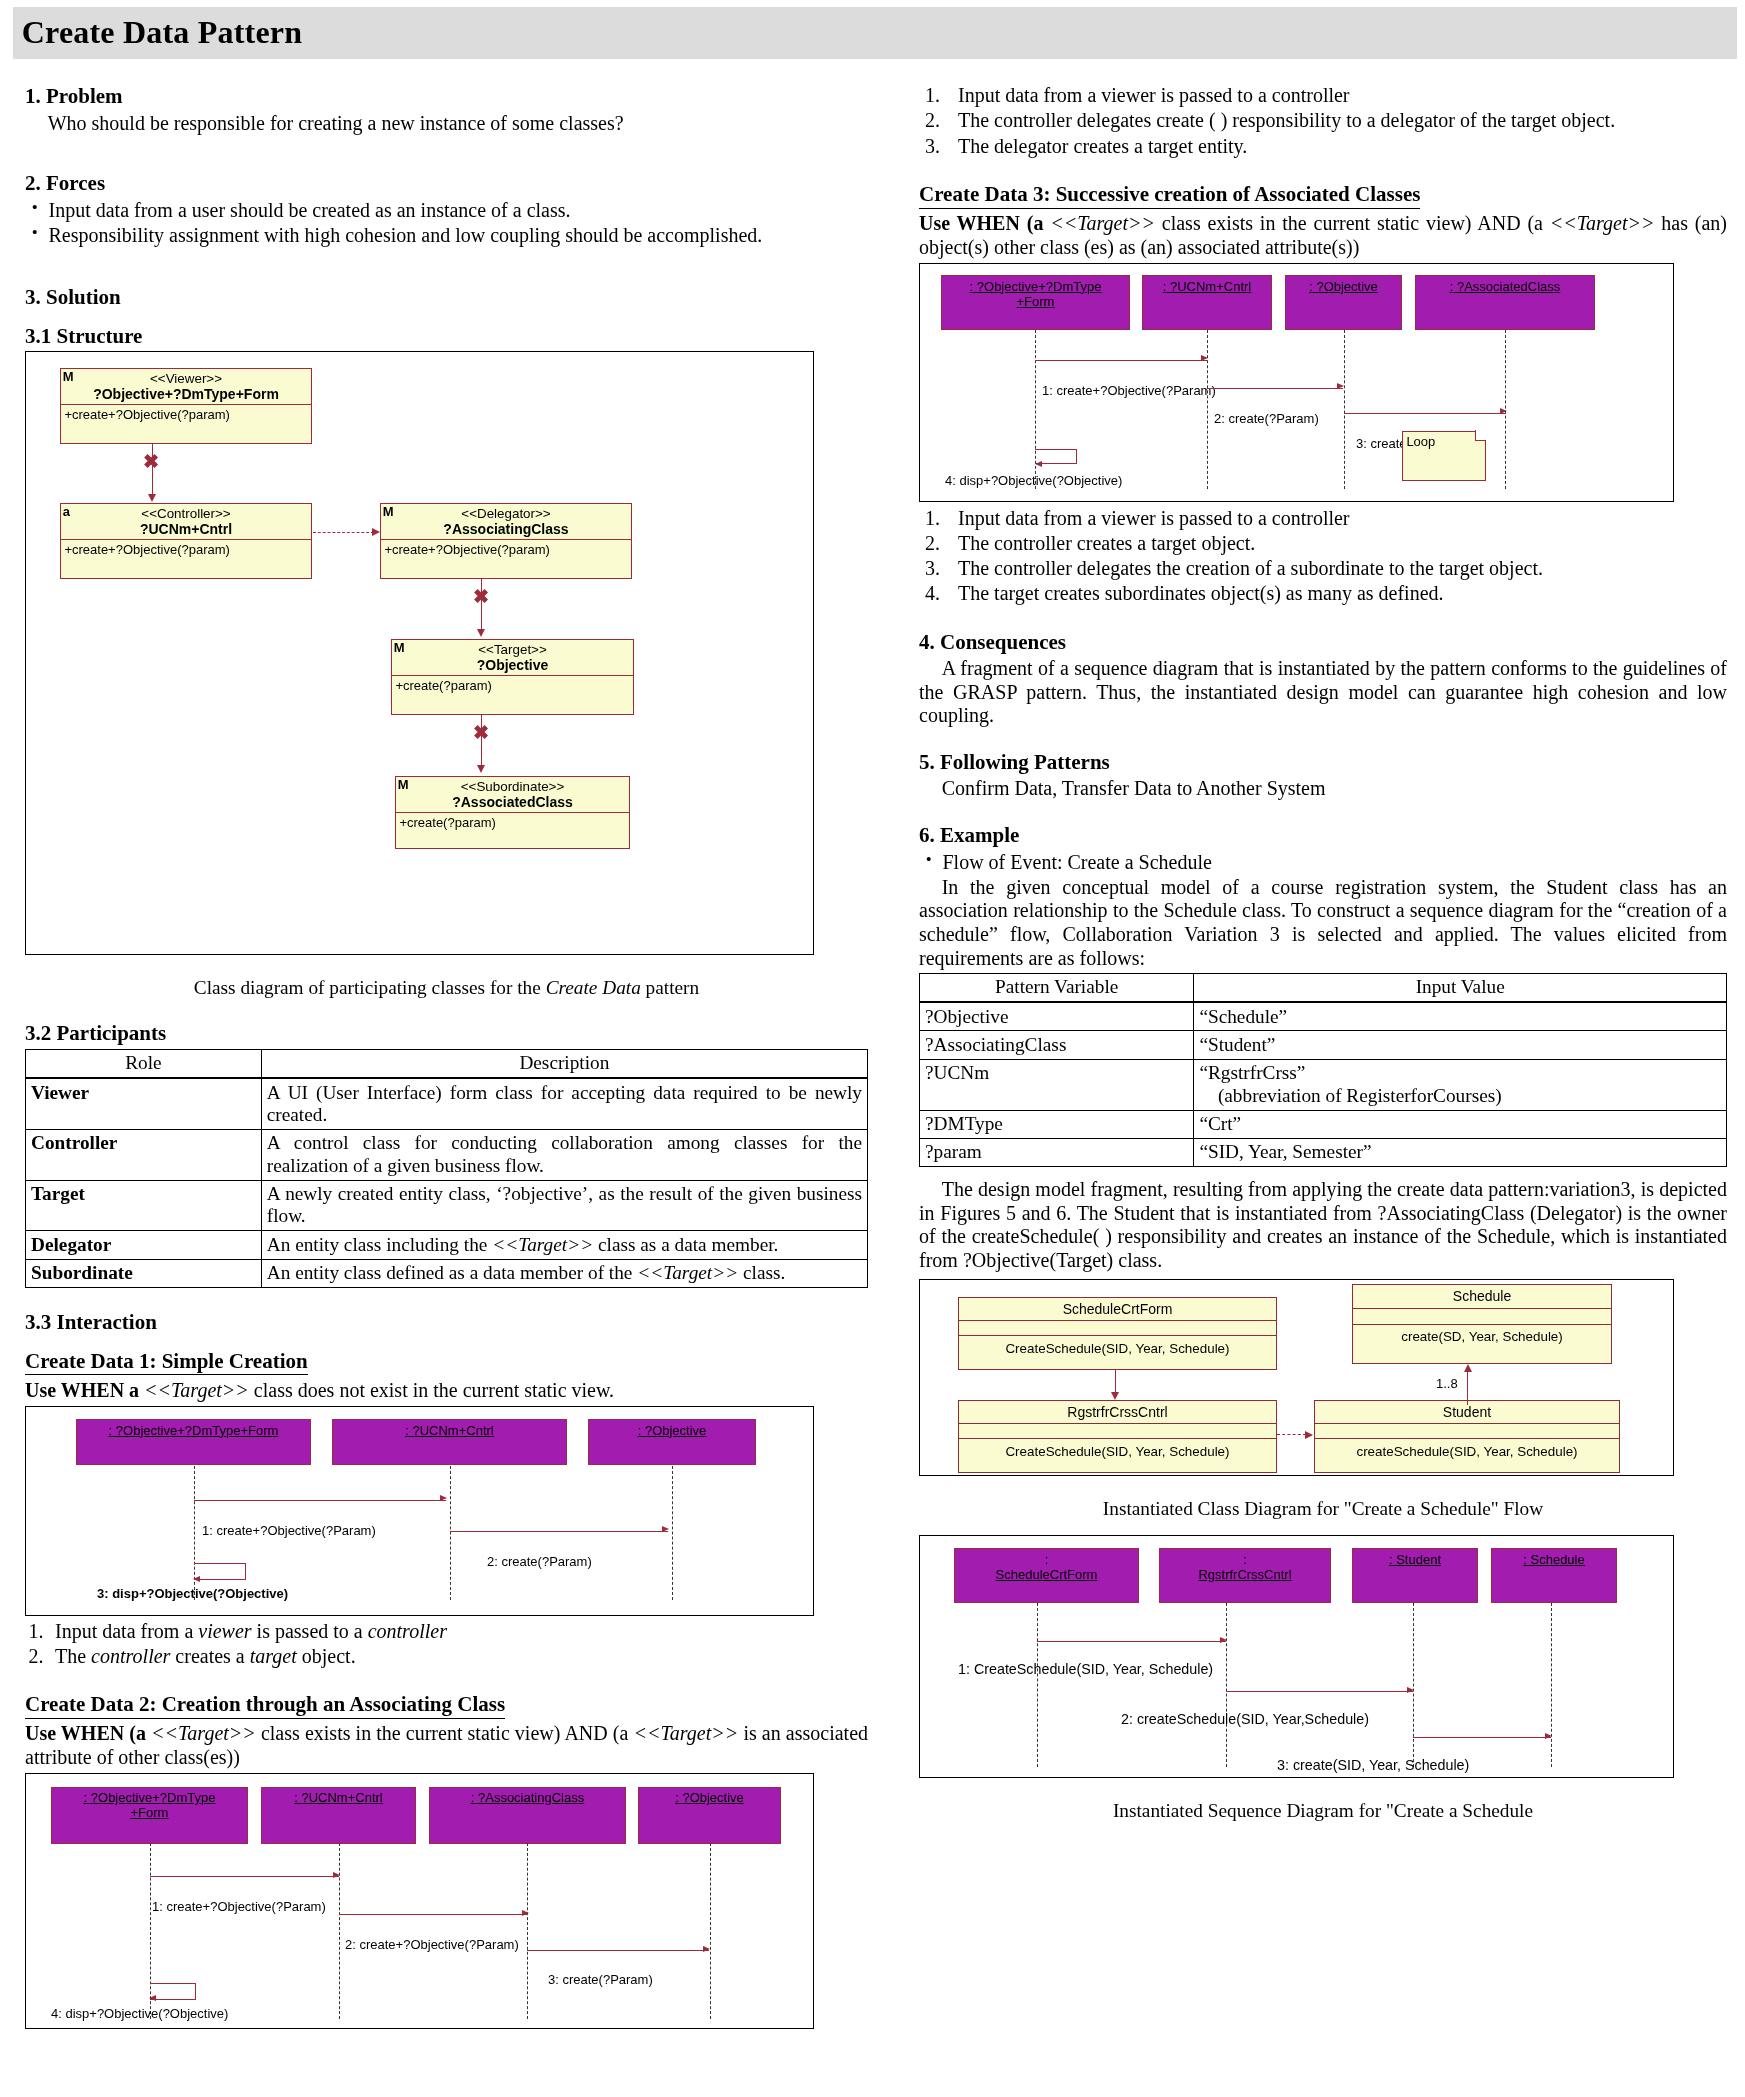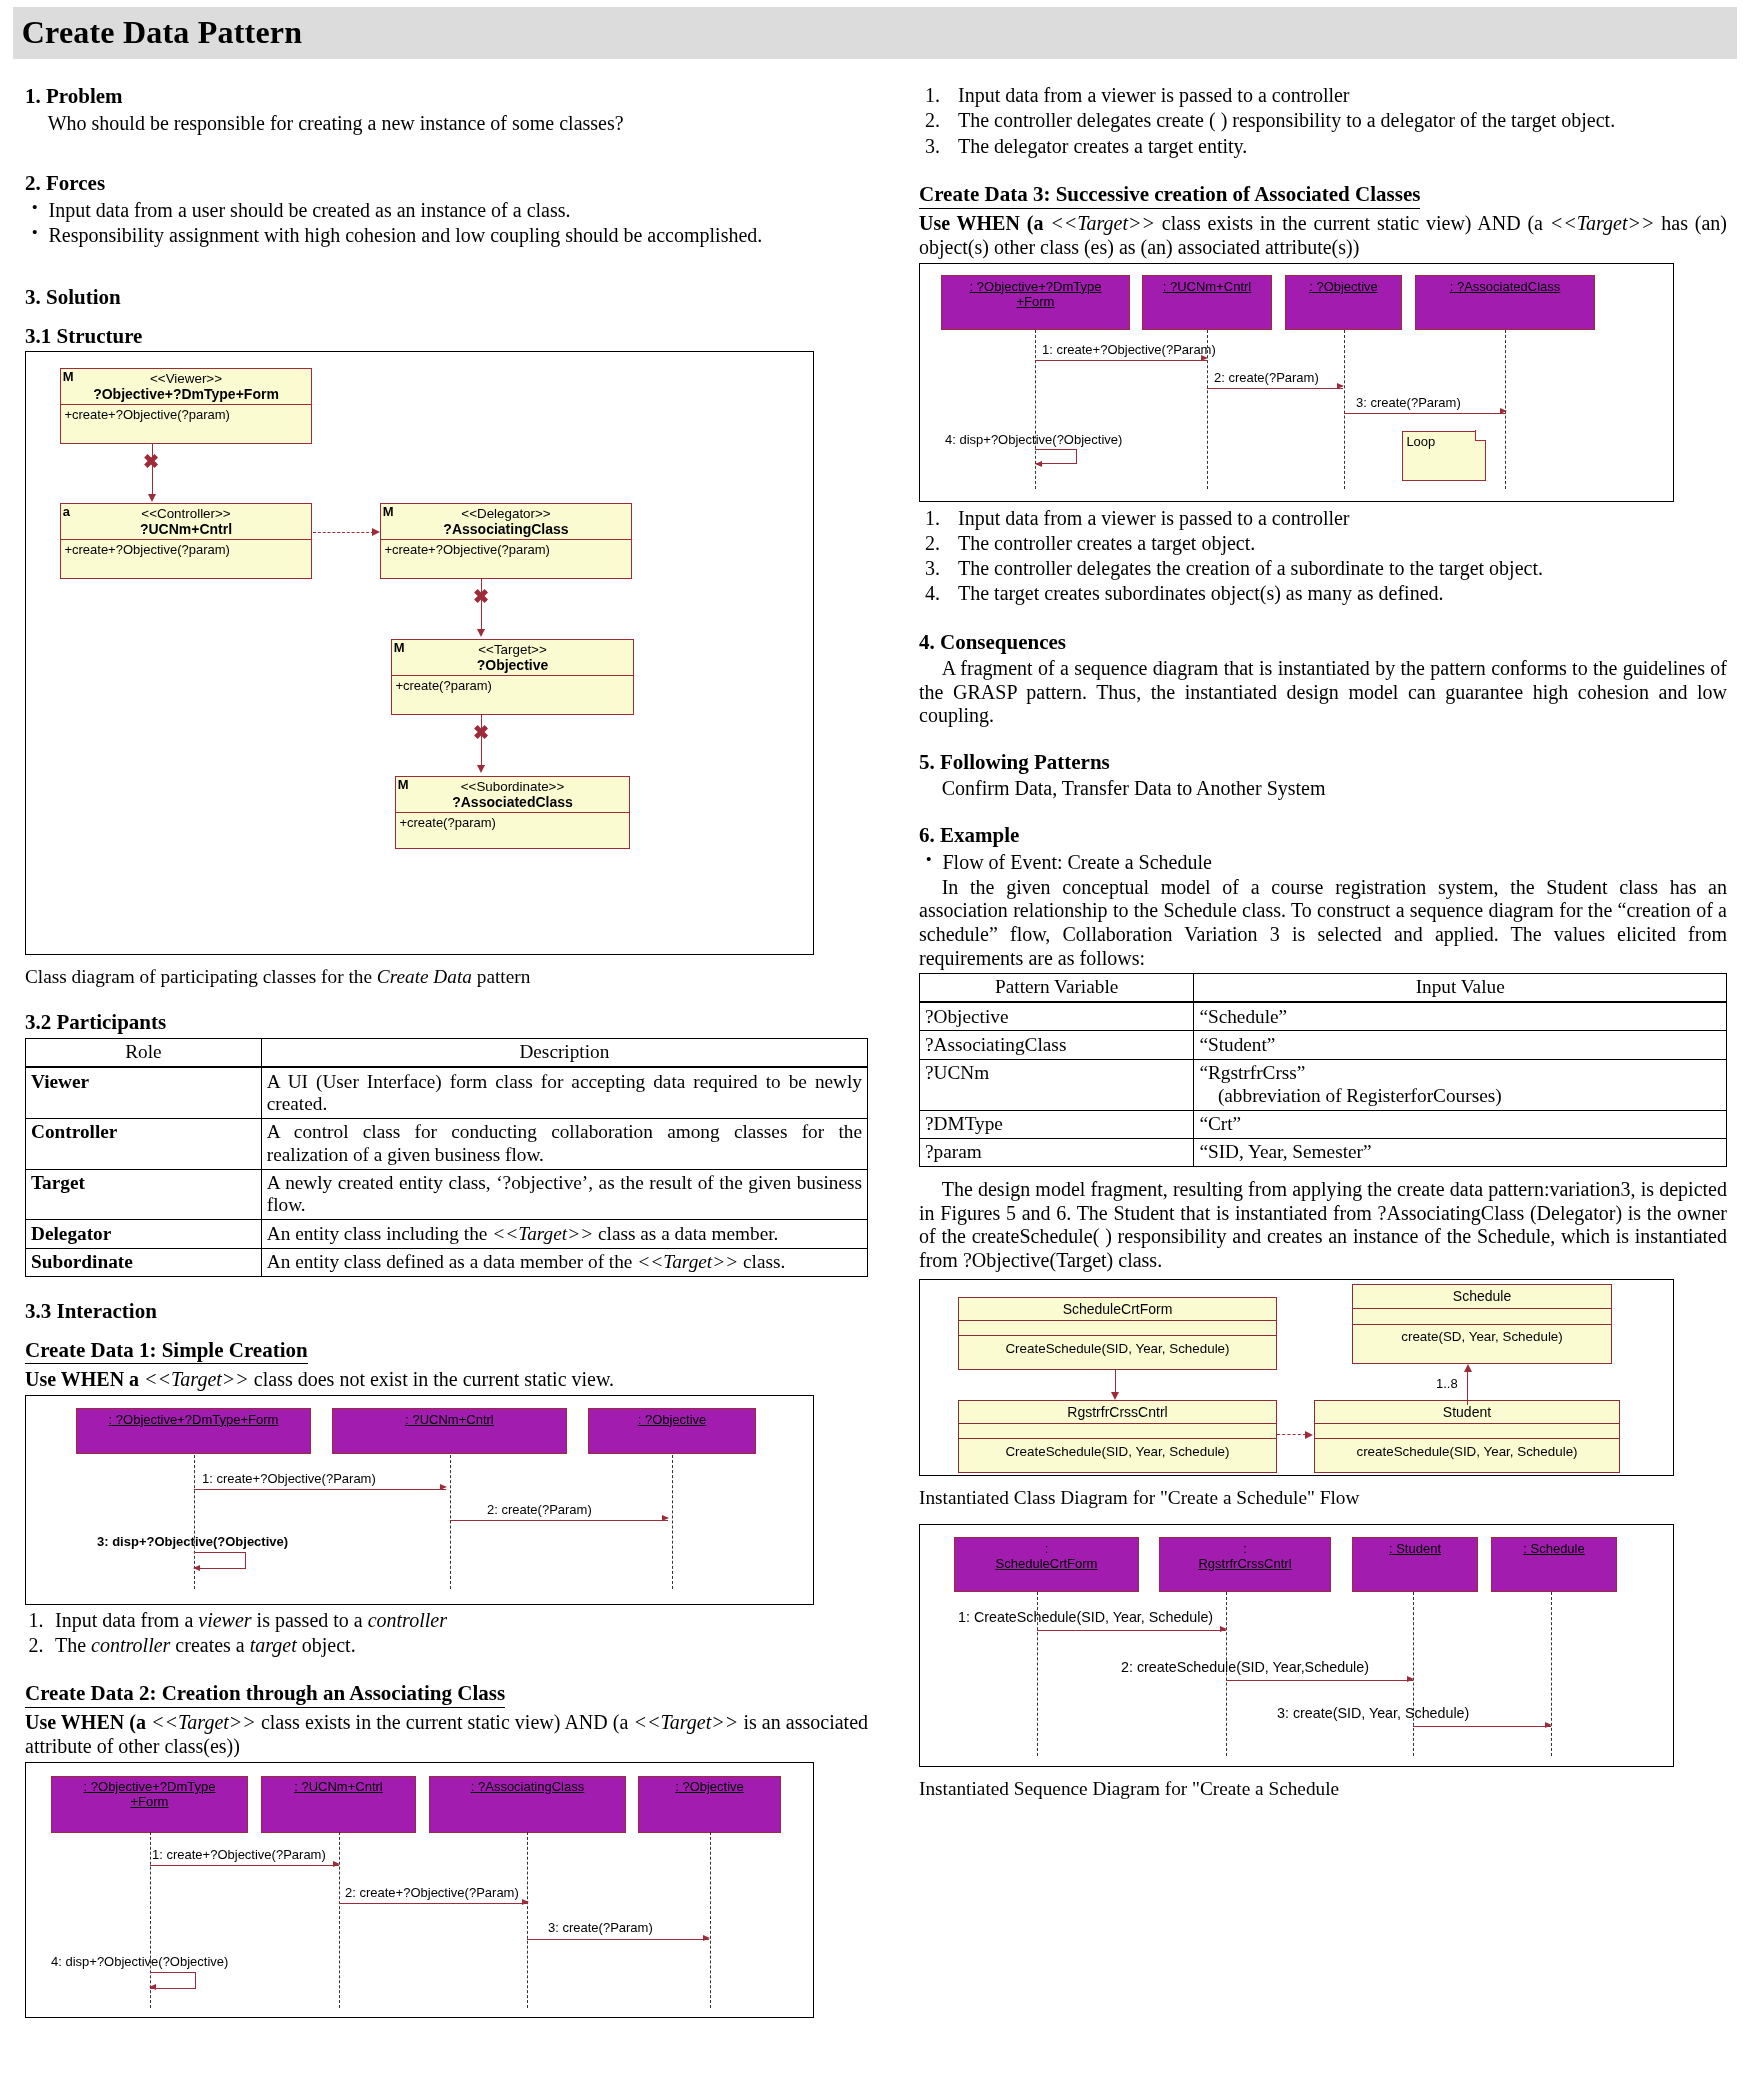--- a/index.html
+++ b/index.html
@@ -51,21 +51,21 @@
   
   table.doc{ border-collapse:collapse; width:100%; font-size:19.3px; }
   table.doc th, table.doc td{ border:1.3px solid #000; padding:2.5px 5px; vertical-align:top; line-height:1.16; }
   table.doc th{ font-weight:normal; text-align:center; }
   table.doc td.rolecell{ font-weight:bold; white-space:nowrap; }
   table.doc td.just{ text-align:justify; }
   .thead-dbl{ border-bottom:2.5px double #000 !important; }
 
   
   .frame{ position:relative; border:1.7px solid #000; background:#fff; }
-  .caption{ font-size:19.3px; margin-top:11px; }
+  .caption{ font-size:19.3px; text-align:center; margin-top:22px; }
 
   
   .ubox{ position:absolute; background:#fbfbd2; border:1.3px solid #9e2b3a; }
   .ubox .hdr{ text-align:center; padding:1.7px 2.5px 0.8px 2.5px; }
   .ubox .stereo{ font-family:"Liberation Sans", sans-serif; font-size:13.4px; }
   .ubox .cname{ font-family:"Liberation Sans", sans-serif; font-size:14px; font-weight:bold; padding-bottom:1.7px;}
   .ubox .divider{ border-top:1.3px solid #9e2b3a; }
   .ubox .ops{ font-family:"Liberation Sans", sans-serif; font-size:13px; padding:2.1px 3.4px; }
   .ubox .marker{ position:absolute; left:1.7px; top:0px; font-family:"Liberation Sans", sans-serif; font-size:13px; font-weight:bold; }
 
@@ -76,21 +76,21 @@
   .ibox .m{ font-family:"Liberation Sans", sans-serif; font-size:13.4px; text-align:center; padding:4.2px 1.7px; }
 
   
   .sbox{ position:absolute; background:#a21caf; border:1.3px solid #9e2b3a; }
   .sbox .lbl{ font-family:"Liberation Sans", sans-serif; font-size:13px; text-align:center; padding:2.5px 2.5px 1.7px 2.5px; }
   .sbox .lbl u{ text-decoration:underline; text-underline-offset:1.3px;}
   .lifeline{ position:absolute; border-left:1.3px dashed #333; }
   .msg{ position:absolute; height:1.3px; background:#9e2b3a; }
   .msg:after{ content:""; position:absolute; right:-0.8px; top:-4.2px;
      border-left:7.6px solid #9e2b3a; border-top:3.8px solid transparent; border-bottom:3.8px solid transparent; }
-  .msglbl{ position:absolute; font-family:"Liberation Sans", sans-serif; font-size:13px; white-space:nowrap; }
+  .msglbl{ position:absolute; font-family:"Liberation Sans", sans-serif; font-size:13px; white-space:nowrap;margin-top:41px; }
   .selfmsg{ position:absolute; border:1.3px solid #9e2b3a; border-left:none; }
   .selfarrow{ position:absolute; width:0;height:0;
      border-right:7.6px solid #9e2b3a; border-top:3.8px solid transparent; border-bottom:3.8px solid transparent;}
   .note{ position:absolute; background:#fbfbd2; border:1.3px solid #9e2b3a; }
   .note .ntxt{ font-family:"Liberation Sans", sans-serif; font-size:13px; padding:2.5px 3.4px; }
   .note .fold{ position:absolute; right:-1.3px; top:-1.3px; width:11px; height:11px;
      background:#fff; border-left:1.3px solid #9e2b3a; border-bottom:1.3px solid #9e2b3a; }
 
   
   .vline{ position:absolute; width:1.3px; background:#9e2b3a; }

